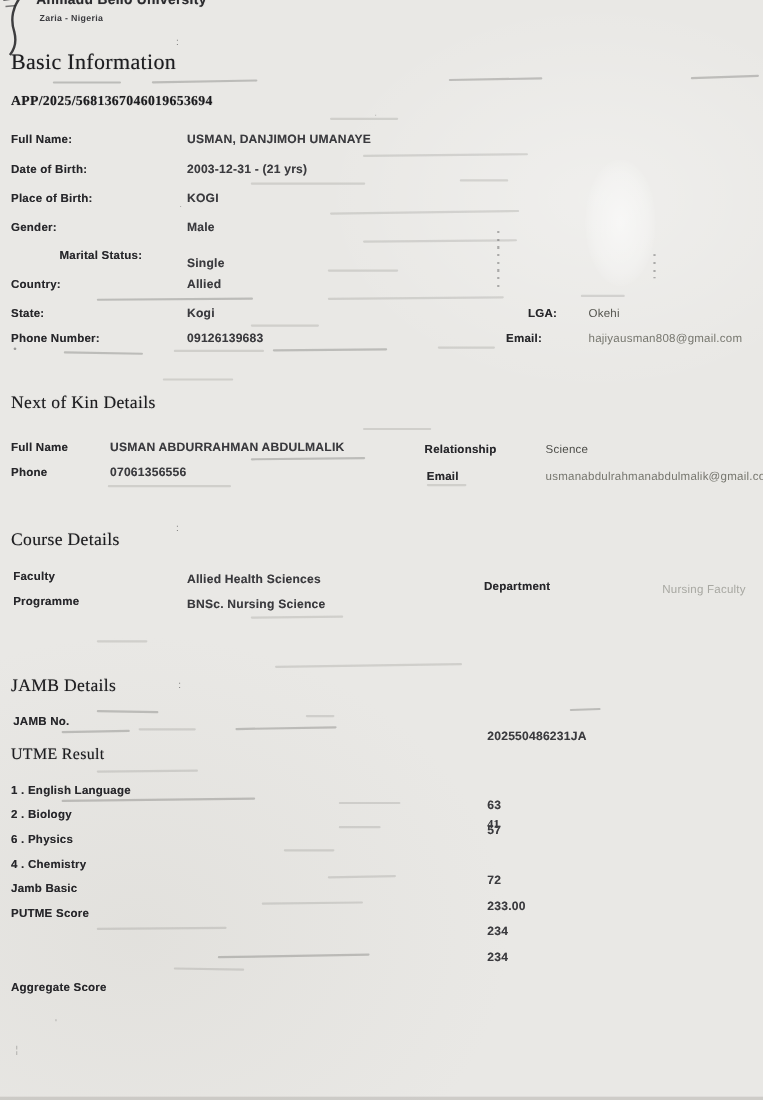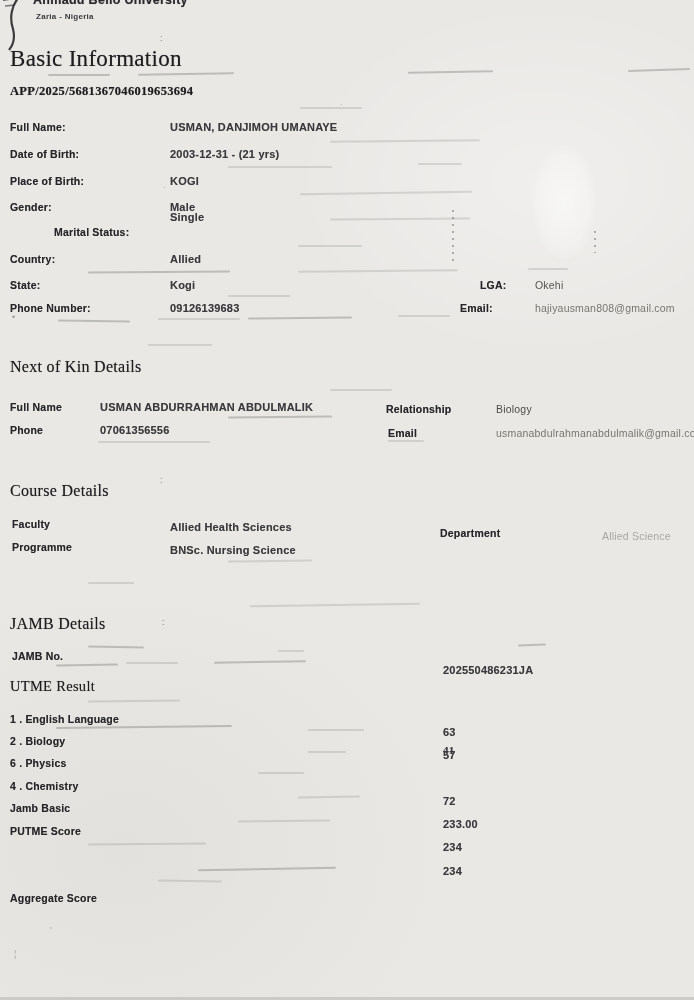--- a/index.html
+++ b/index.html
@@ -58,70 +58,70 @@
 <div class="page">
 
   <svg class="abs" style="left:2px;top:-3px;" width="28" height="54" viewBox="0 0 28 54">
     <path d="M17 0 C10 8 7 20 11 32 C13 40 12 47 7 53" fill="none" stroke="#2a2a2c" stroke-width="2.2" opacity="0.9"></path>
     <path d="M1 3 L14 1" stroke="#2a2a2c" stroke-width="2" opacity="0.75"></path>
     <path d="M3 9 L13 8" stroke="#2a2a2c" stroke-width="1.4" opacity="0.6"></path>
   </svg>
   <div class="uni-name">Ahmadu Bello University</div>
   <div class="uni-loc">Zaria - Nigeria</div>
 
-  <div class="h-serif" style="left:10px;top:46px;font-size:23px;">Basic Information</div>
+  <div class="h-serif" style="left:10px;top:46px;font-size:20px;">Basic Information</div>
 
   <div class="h-serif" style="left:10px;top:84px;font-size:12.5px;font-weight:bold;">APP/2025/5681367046019653694</div>
 
   <div class="lbl" style="left:10px;top:121px;">Full Name:</div>
   <div class="val" style="left:170px;top:121px;">USMAN, DANJIMOH UMANAYE</div>
 
   <div class="lbl" style="left:10px;top:148px;">Date of Birth:</div>
   <div class="val" style="left:170px;top:148px;">2003-12-31 - (21 yrs)</div>
 
   <div class="lbl" style="left:10px;top:175px;">Place of Birth:</div>
   <div class="val" style="left:170px;top:175px;">KOGI</div>
 
   <div class="lbl" style="left:10px;top:201px;">Gender:</div>
   <div class="val" style="left:170px;top:201px;">Male</div>
 
   <div class="lbl" style="left:10px;top:226px;padding-left:44px;">Marital Status:</div>
-  <div class="val" style="left:170px;top:211px;">Single</div>
+  <div class="val" style="left:170px;top:234px;">Single</div>
 
   <div class="lbl" style="left:10px;top:253px;">Country:</div>
   <div class="val" style="left:170px;top:253px;">Allied</div>
 
   <div class="lbl" style="left:10px;top:279px;text-align:right;">State:</div>
   <div class="val" style="left:170px;top:279px;">Kogi</div>
   <div class="lbl" style="left:460px;top:279px;margin-left:20px;">LGA:</div>
   <div class="val val-gray" style="left:535px;top:279px;color:#55554f;">Okehi</div>
 
   <div class="lbl" style="left:10px;top:302px;">Phone Number:</div>
   <div class="val" style="left:170px;top:302px;">09126139683</div>
   <div class="lbl" style="left:460px;top:302px;">Email:</div>
   <div class="val val-gray" style="left:535px;top:302px;">hajiyausman808@gmail.com</div>
 
   <div class="h-serif" style="left:10px;top:358px;font-size:16px;">Next of Kin Details</div>
 
   <div class="lbl" style="left:10px;top:401px;">Full Name</div>
   <div class="val" style="left:100px;top:401px;">USMAN ABDURRAHMAN ABDULMALIK</div>
   <div class="lbl" style="left:386px;top:403px;">Relationship</div>
-  <div class="val val-gray" style="left:496px;top:403px;color:#4c4c48;">Biology</div>
+  <div class="val val-gray" style="left:496px;top:403px;color:#4c4c48;">Science</div>
 
   <div class="lbl" style="left:10px;top:424px;">Phone</div>
   <div class="val" style="left:100px;top:424px;">07061356556</div>
   <div class="lbl" style="left:388px;top:427px;">Email</div>
   <div class="val val-gray" style="left:496px;top:427px;">usmanabdulrahmanabdulmalik@gmail.com</div>
 
   <div class="h-serif" style="left:10px;top:482px;font-size:16px;">Course Details</div>
 
   <div class="lbl" style="left:12px;top:518px;">Faculty</div>
   <div class="val" style="left:170px;top:521px;">Allied Health Sciences</div>
   <div class="lbl" style="left:440px;top:527px;">Department</div>
-  <div class="val val-faint" style="left:602px;top:530px;">Allied Science</div>
+  <div class="val val-faint" style="left:602px;top:530px;">Nursing Faculty</div>
 
   <div class="lbl" style="left:12px;top:541px;">Programme</div>
   <div class="val" style="left:170px;top:544px;">BNSc. Nursing Science</div>
 
   <div class="h-serif" style="left:10px;top:615px;font-size:16px;">JAMB Details</div>
 
   <div class="lbl" style="left:12px;top:650px;">JAMB No.</div>
   <div class="val" style="left:443px;top:664px;">202550486231JA</div>
 
   <div class="h-serif" style="left:10px;top:678px;font-size:14.5px;">UTME Result</div>

